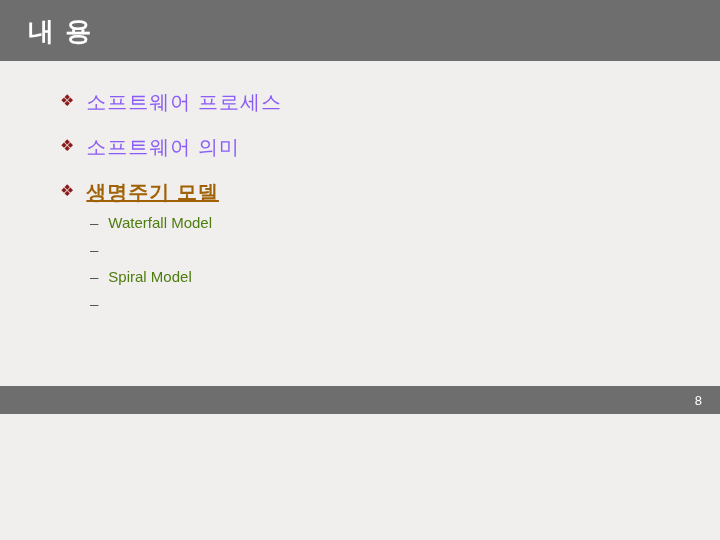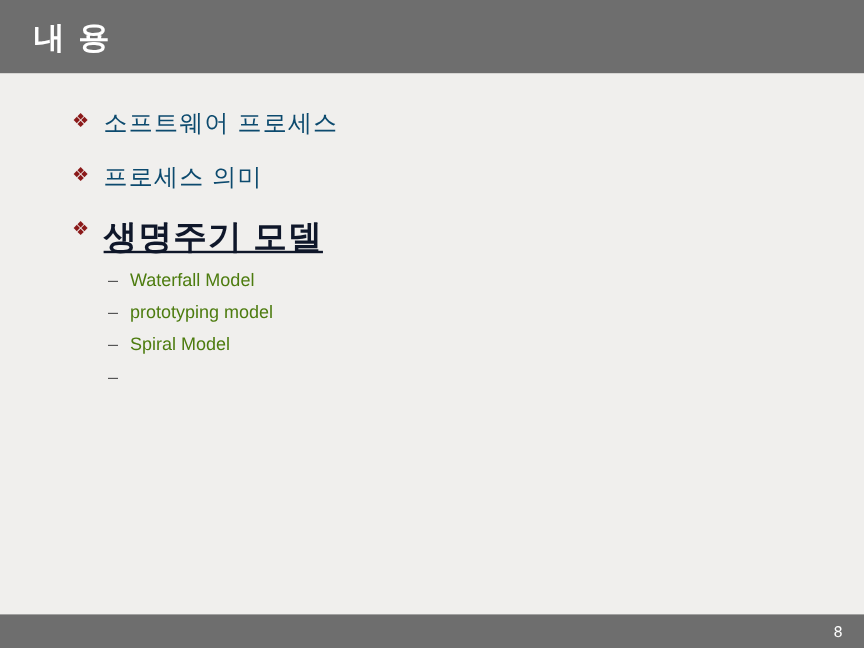--- a/index.html
+++ b/index.html
@@ -12,21 +12,21 @@
       width: 720px;
       height: 540px;
       background: #f0efed;
       font-family: 'Malgun Gothic', 'Apple SD Gothic Neo', 'Nanum Gothic', sans-serif;
       position: relative;
       overflow: hidden;
     }
 
     .slide {
       width: 720px;
-      height: 540px;
+      height: 414px;
       background: #f0efed;
       position: relative;
       display: flex;
       flex-direction: column;
     }
 
     .header-bar {
       background: #6e6e6e;
       width: 100%;
       padding: 14px 28px 12px 28px;
@@ -56,27 +56,27 @@
     .bullet-diamond {
       color: #8b1a1a;
       font-size: 16px;
       margin-right: 12px;
       margin-top: 2px;
       flex-shrink: 0;
     }
 
     .bullet-text {
       font-size: 20px;
-      color: #0c4a6e;
+      color: #8b5cf6;
       letter-spacing: 1px;
     }
 
     .bullet-text-highlight {
-      font-size: 28px;
-      color: #0f172a;
+      font-size: 20px;
+      color: #a16207;
       font-weight: bold;
       text-decoration: underline;
       letter-spacing: 1px;
     }
 
     .sub-list {
       margin-top: 8px;
       margin-left: 30px;
       display: flex;
       flex-direction: column;
@@ -125,36 +125,35 @@
 
   <div class="content-area">
 
     <div class="bullet-item">
       <span class="bullet-diamond">❖</span>
       <span class="bullet-text">소프트웨어 프로세스</span>
     </div>
 
     <div class="bullet-item">
       <span class="bullet-diamond">❖</span>
-      <span class="bullet-text">프로세스 의미</span>
+      <span class="bullet-text">소프트웨어 의미</span>
     </div>
 
     <div class="bullet-item" style="flex-direction: column; margin-bottom: 0;">
       <div style="display: flex; align-items: flex-start;">
         <span class="bullet-diamond">❖</span>
         <span class="bullet-text-highlight">생명주기 모델</span>
       </div>
       <div class="sub-list">
         <div class="sub-item">
           <span class="sub-dash">–</span>
           <span class="sub-text">Waterfall Model</span>
         </div>
         <div class="sub-item">
           <span class="sub-dash">–</span>
-          <span class="sub-text">prototyping model</span>
         </div>
         <div class="sub-item">
           <span class="sub-dash">–</span>
           <span class="sub-text">Spiral Model</span>
         </div>
         <div class="sub-item">
           <span class="sub-dash">–</span>
         </div>
       </div>
     </div>

